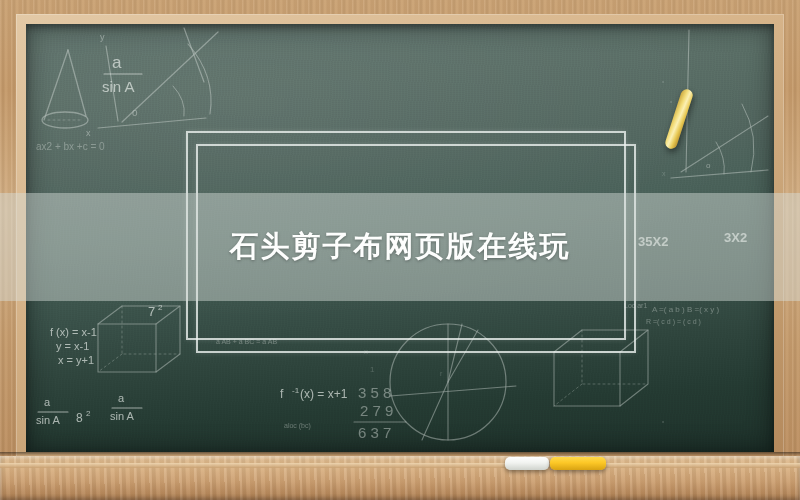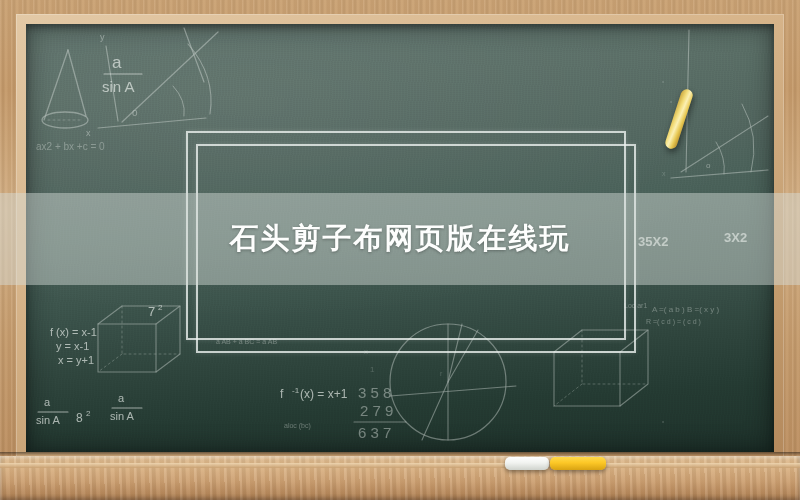--- a/index.html
+++ b/index.html
@@ -78,21 +78,21 @@
   
   .deco-rect{
     position:absolute;border:2px solid rgba(238,243,240,.80);
     box-shadow:0 0 5px rgba(255,255,255,.14);
   }
   #deco-outer{left:160px;top:107px;width:436px;height:205px;}
   #deco-inner{left:170px;top:120px;width:436px;height:205px;}
 
   
   .band{
-    position:absolute;left:0;right:0;top:193px;height:92px;
+    position:absolute;left:0;right:0;top:193px;height:108px;
     background:rgba(215,222,218,.46);
     display:flex;align-items:center;justify-content:center;
   }
   .title{
     color:#fdfefd;font-size:29px;font-weight:700;letter-spacing:2px;
     text-shadow:0 1px 3px rgba(0,0,0,.30);white-space:nowrap;
   }
 
   
   .chalk-stick{position:absolute;border-radius:6px;}

